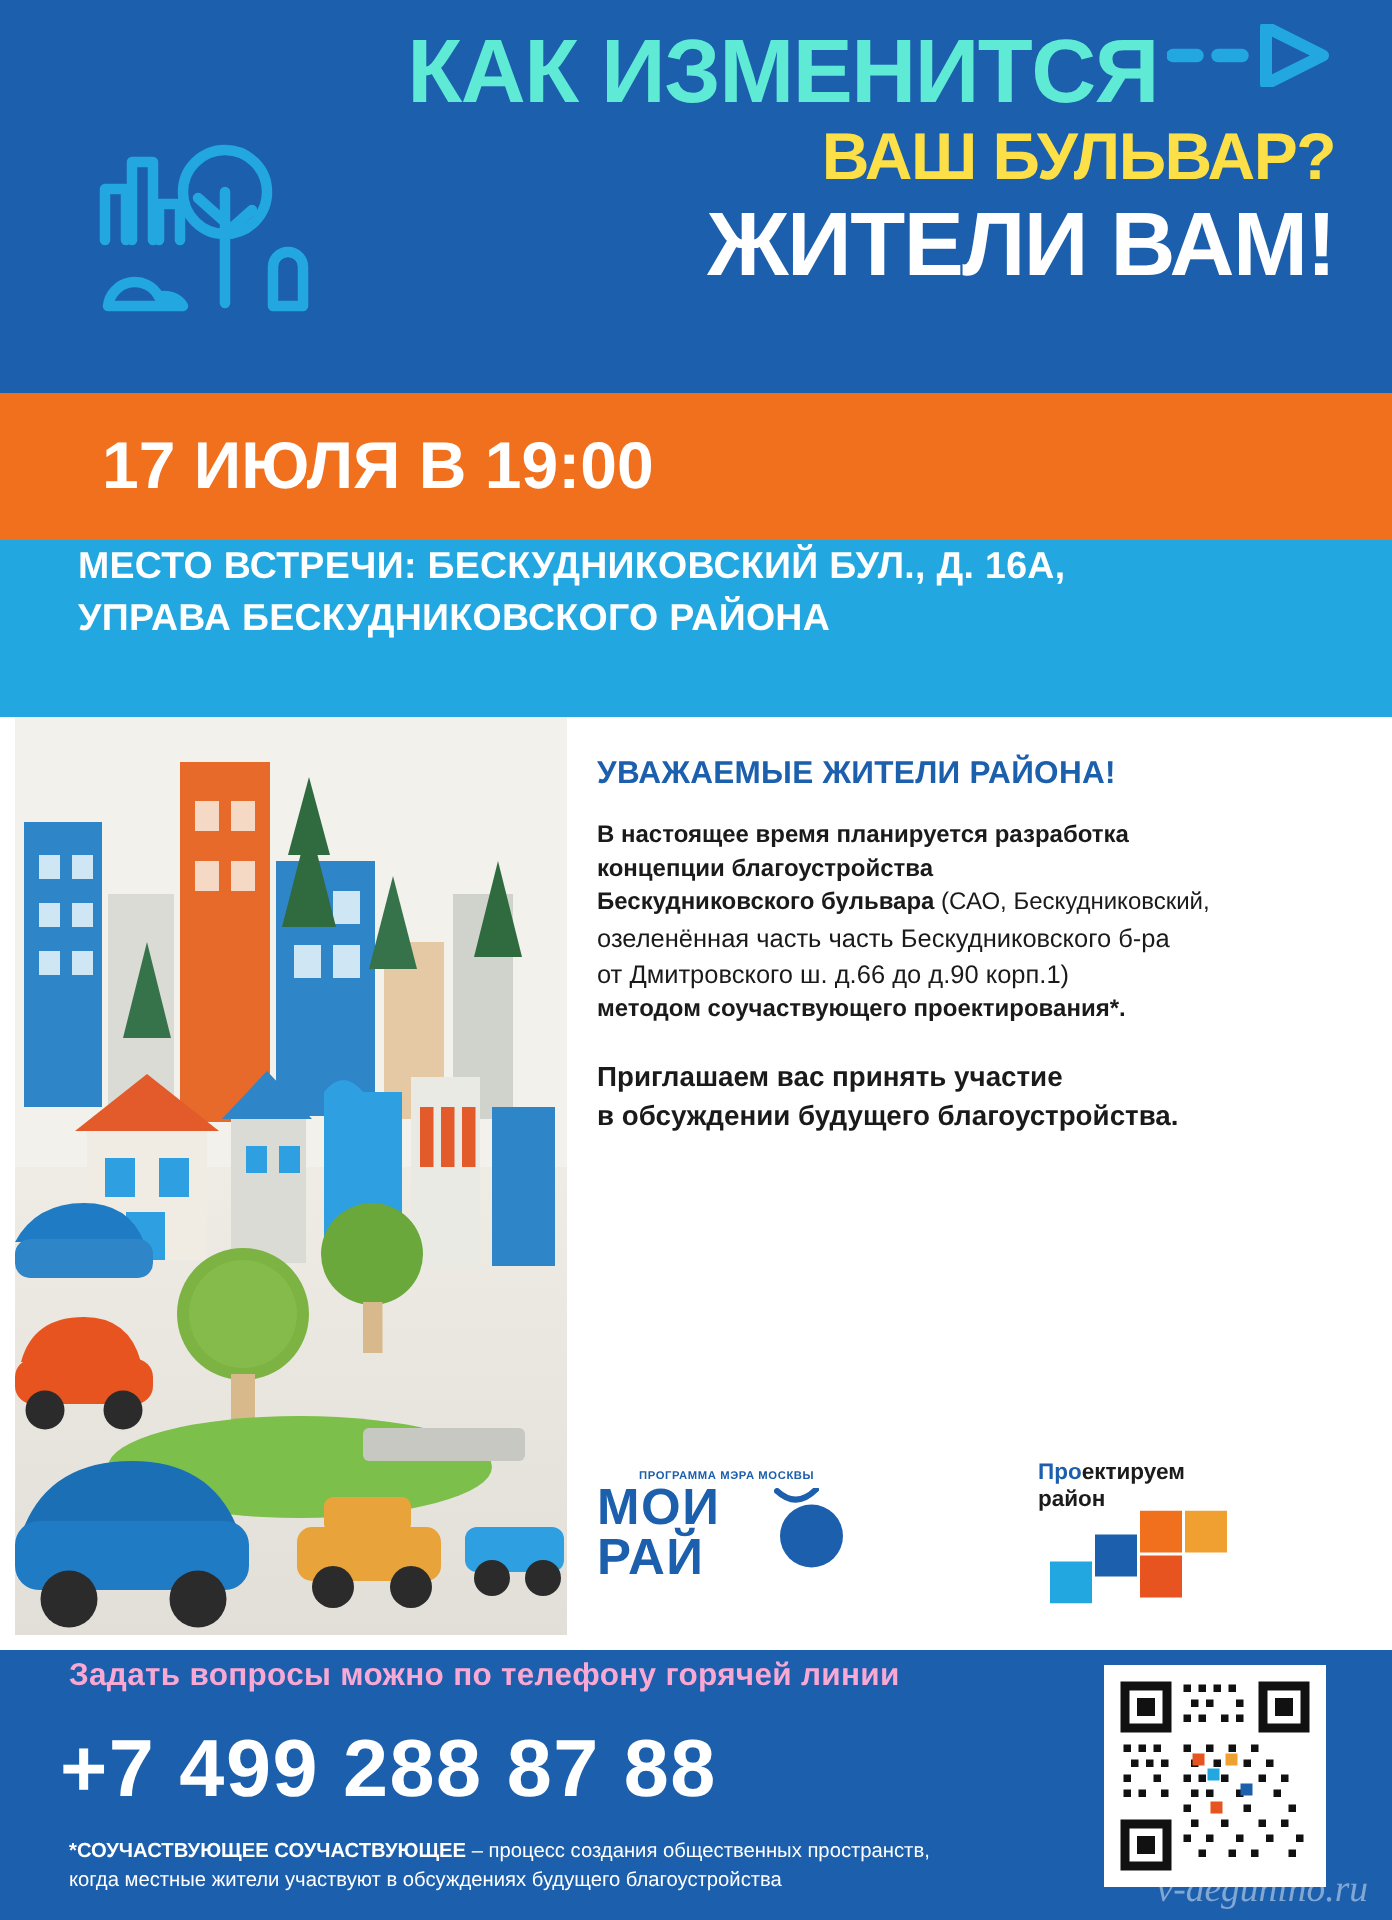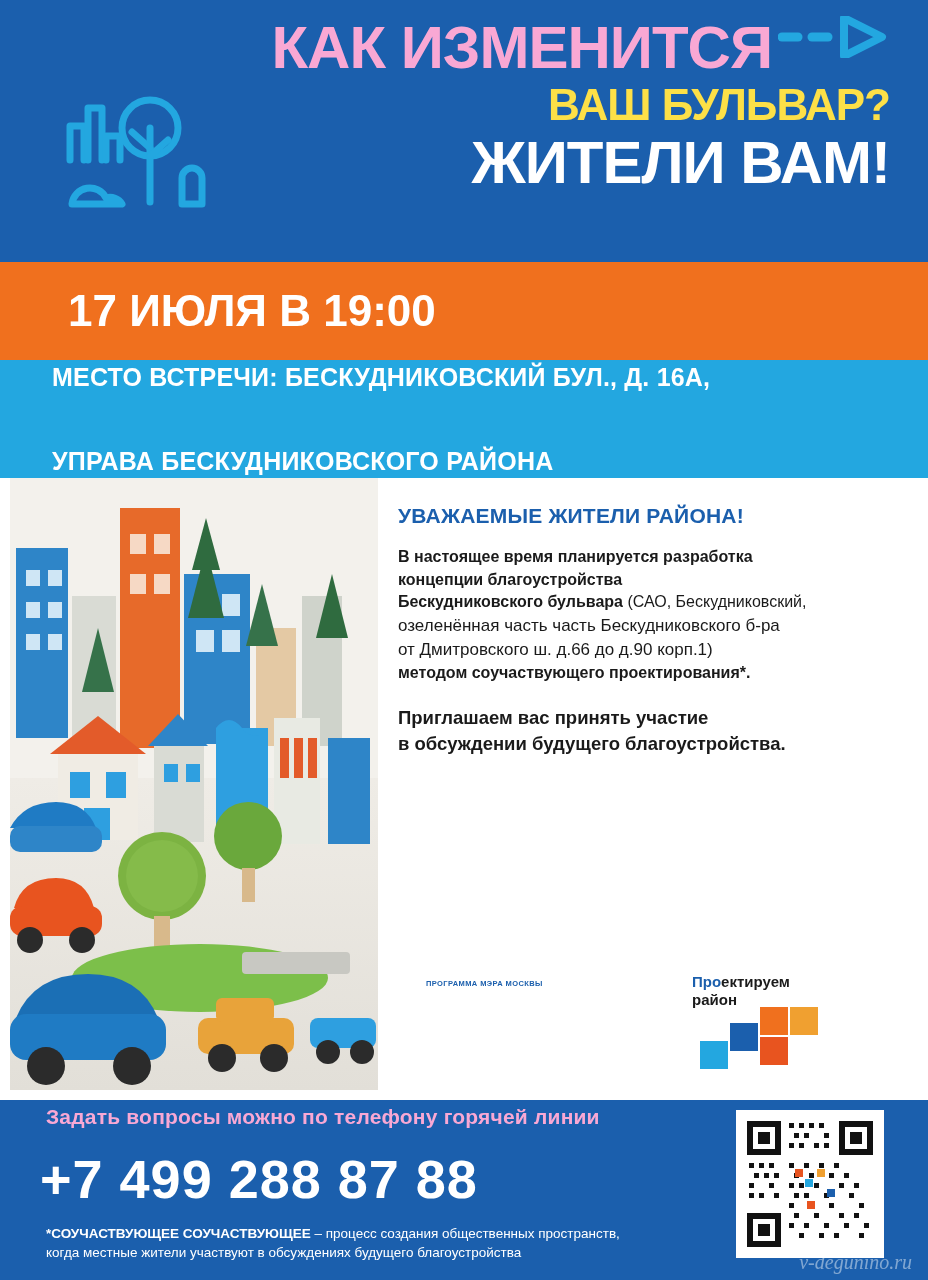--- a/index.html
+++ b/index.html
@@ -23,21 +23,21 @@
   }
   .header-icon {
     position: absolute; left: 62px; top: 86px; width: 160px; height: 150px;
   }
   .title-lines {
     position: absolute; left: 0; top: 6px; width: 928px;
     text-align: right;
     padding-right: 38px;
   }
   .t-line1 {
-    font-size: 60px; font-weight: bold; color: #f9a8d4;
+    font-size: 60px; font-weight: bold; color: #5eead4;
     letter-spacing: -1px; line-height: 1.06;
     white-space: nowrap;
   }
   .t-line1 .arrow-wrap { display: inline-block; vertical-align: 10px; margin-left: 6px; }
   .t-line2 {
     font-size: 44px; font-weight: bold; color: #fde047;
     letter-spacing: -1px; line-height: 1.12;
     white-space: nowrap;
   }
   .t-line3 {
@@ -54,21 +54,21 @@
   }
   .date-text {
     color: #ffffff; font-size: 44px; font-weight: bold;
     letter-spacing: 0px; padding-left: 68px;
   }
 
   
   .place-bar {
     position: absolute; left: 0; top: 360px; width: 928px; height: 118px;
     background: #23a7e0;
-    display: flex; flex-direction: column; justify-content: space-between;
+    display: flex; flex-direction: column; justify-content: flex-start;
     padding-left: 52px;
   }
   .place-text {
     color: #ffffff; font-size: 25px; font-weight: bold; line-height: 1.38;
     letter-spacing: 0.2px;
   }
 
   
   .body-area {
     position: absolute; left: 0; top: 478px; width: 928px; height: 622px;
@@ -148,21 +148,21 @@
     position:absolute; left: 46px; top: 124px; width: 640px;
     color:#ffffff; font-size: 13.5px; line-height: 1.42;
   }
   .note b { font-weight: bold; }
   .qr {
     position:absolute; right: 44px; top: 10px; width: 148px; height: 148px;
     background:#ffffff; padding:7px;
   }
   .watermark {
     position:absolute; right: 16px; bottom: 6px;
-    color: rgba(255,255,255,0.45); font-size: 20px; font-style: italic;
+    color: rgba(255,255,255,0.45); font-size: 25px; font-style: italic;
     font-family: "Liberation Serif", serif;
   }
 </style>
 </head>
 <body>
 
 <div class="poster">
 
   <div class="header">
 
@@ -309,20 +309,32 @@
 
       <div class="invite">Приглашаем вас принять участие</div>
       <div class="invite">в обсуждении будущего благоустройства.</div>
 
     </div>
 
     <div class="logos">
 
       <div class="logo-moi">
         <div class="prog">ПРОГРАММА МЭРА МОСКВЫ</div>
+        <div style="position:relative;">
+          <span class="moi-swoosh">
+            <svg width="30" height="12" viewBox="0 0 30 12">
+              <path d="M2 2 q13 12 26 -1" fill="none" stroke="#1b5fad" stroke-width="4" stroke-linecap="round"></path>
+            </svg>
+          </span>
+          <div class="moi-circle"></div>
+          <div class="big">МОИ</div>
+          <div class="big">
+            <span>РАЙ</span><span class="on">ОН</span>
+          </div>
+        </div>
       </div>
 
       <div class="logo-proekt">
         <div class="pr-l1">
           <span class="pro">Про</span><span>ектируем</span>
         </div>
         <div class="pr-l2">район</div>
         <span>
           <svg width="140" height="62" viewBox="0 0 140 62" style="position:absolute;left:2px;top:34px;">
             <rect x="66" y="0" width="28" height="28" fill="#f0701e"></rect>

